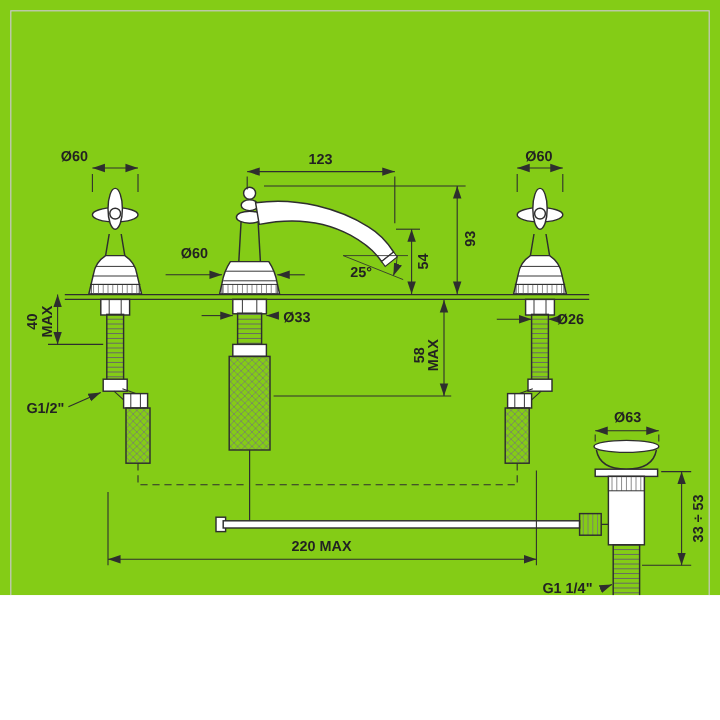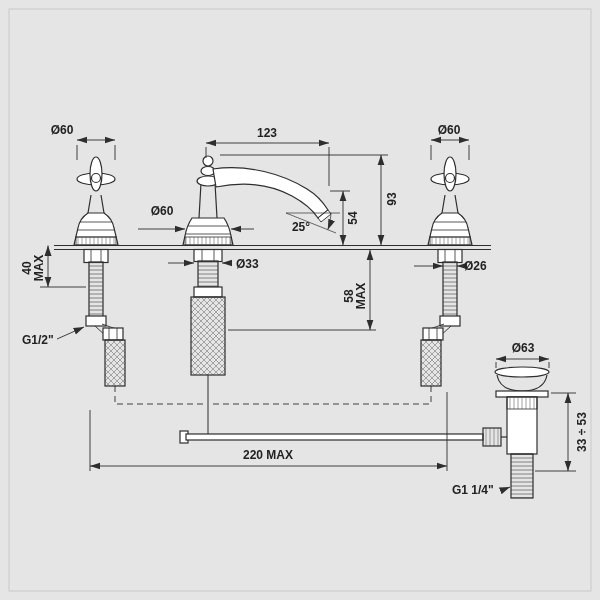--- a/index.html
+++ b/index.html
@@ -1,16 +1,16 @@
 <!DOCTYPE html>
 <html><head>
 <meta charset="utf-8">
 <style>
   html,body{margin:0;padding:0;background:#fff}
-  .stage{width:600px;height:600px;position:relative;background:#e5e5e5;overflow:hidden}
+  .stage{width:600px;height:496px;position:relative;background:#84cc16;overflow:hidden}
   svg{display:block}
   svg text{font-family:"Liberation Sans",sans-serif;font-size:12px;font-weight:700;fill:#222;stroke:none}
 </style>
 </head>
 <body>
 
 <div class="stage">
 <svg width="600" height="600" viewBox="0 0 600 600">
   <defs>
     <marker id="arr" viewBox="0 0 10 10" refX="9.5" refY="5" markerWidth="11" markerHeight="11" orient="auto-start-reverse" markerUnits="userSpaceOnUse">

